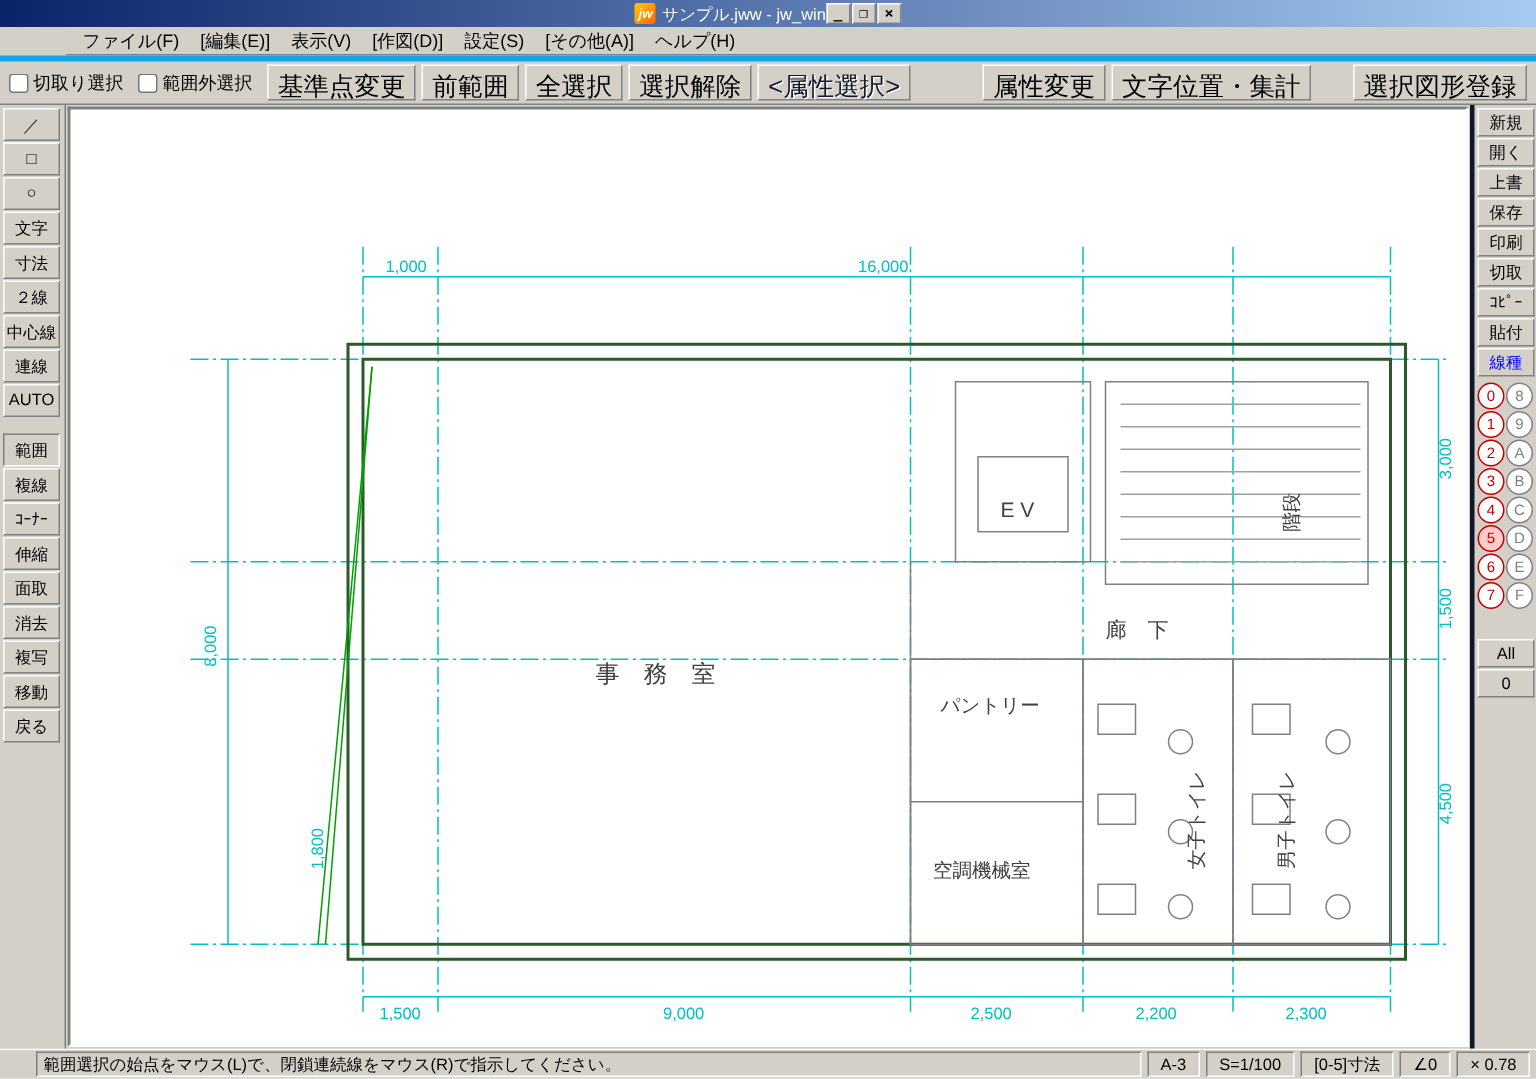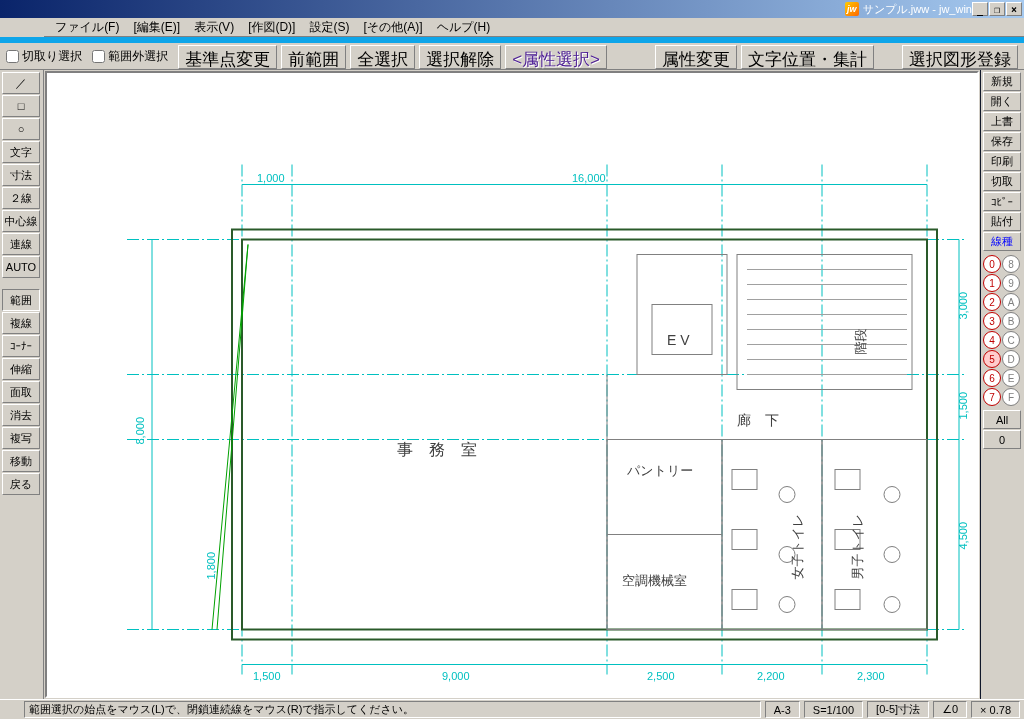--- a/index.html
+++ b/index.html
@@ -1,35 +1,35 @@
 <!DOCTYPE html>
 <html><head>
 <meta charset="utf-8">
 <style>
 * { box-sizing: border-box; margin: 0; padding: 0; }
 body { font-family: "MS PGothic", sans-serif; font-size: 12px; background: #d4d0c8; width: 1024px; height: 719px; overflow: hidden; }
-.titlebar { height: 18px; background: linear-gradient(to right, #0a246a, #a6caf0); color: white; display: flex; align-items: center; padding: 0 2px; justify-content: flex-end; }
+.titlebar { height: 18px; background: linear-gradient(to right, #0a246a, #a6caf0); color: white; display: flex; align-items: center; padding: 0 2px; justify-content: center; }
 .titlebar-left { display: flex; align-items: center; gap: 4px; }
 .titlebar-icon { width: 14px; height: 14px; background: linear-gradient(135deg, #ffcc00, #ff6600); border-radius: 2px; font-size: 9px; display: flex; align-items: center; justify-content: center; font-style: italic; font-weight: bold; }
 .title-text { font-size: 11px; }
 .titlebar-buttons { display: flex; gap: 1px; }
 .tb-btn { width: 16px; height: 14px; background: #d4d0c8; border: 1px solid; border-color: #fff #808080 #808080 #fff; font-size: 10px; display: flex; align-items: center; justify-content: center; color: black; cursor: pointer; font-weight: bold; font-family: "Marlett", monospace; }
 .menubar { height: 19px; background: #d4d0c8; display: flex; align-items: center; padding: 0 4px; border-bottom: 1px solid #808080; margin-left: 44px; }
 .menu-item { padding: 2px 7px; cursor: pointer; }
-.toolbar { height: 33px; background: #d4d0c8; display: flex; padding: 2px 6px; gap: 4px; border-top: 6px solid #0ea5e9; border-bottom: 1px solid #808080; }
+.toolbar { height: 33px; background: #d4d0c8; display: flex; align-items: center; padding: 2px 6px; gap: 4px; border-top: 4px solid #0ea5e9; border-bottom: 1px solid #808080; }
 .chk-label { display: flex; align-items: center; gap: 3px; margin-right: 6px; }
 .chk-label input { margin: 0; }
 .tbtn { min-width: 56px; height: 24px; background: #d4d0c8; border: 1px solid; border-color: #fff #808080 #808080 #fff; padding: 2px 6px; cursor: pointer; font-size: 17px; }
-.tbtn.disabled { color: #4c1d95; text-shadow: 1px 1px 0 #fff; }
+.tbtn.disabled { color: #0f172a; text-shadow: 1px 1px 0 #fff; }
 .main-area { display: flex; height: 629px; }
 .left-toolbar { width: 44px; background: #d4d0c8; display: flex; flex-direction: column; padding: 2px; gap: 0px; border-right: 1px solid #808080; }
 .left-toolbar .ltbtn { width: 38px; height: 22px; background: #d4d0c8; border: 1px solid; border-color: #fff #808080 #808080 #fff; font-size: 11px; cursor: pointer; display: flex; align-items: center; justify-content: center; margin-bottom: 1px; }
 .canvas-wrap { flex: 1; background: #d4d0c8; display: flex; flex-direction: column; }
 .canvas { flex: 1; background: #ffffff; border: 2px solid; border-color: #808080 #fff #fff #808080; margin: 1px; position: relative; overflow: hidden; }
-.right-toolbar { width: 44px; background: #d4d0c8; display: flex; flex-direction: column; padding: 2px; border-left: 1px solid #0f172a; }
+.right-toolbar { width: 44px; background: #d4d0c8; display: flex; flex-direction: column; padding: 2px; border-left: 3px solid #0f172a; }
 .right-toolbar .rtbtn { width: 38px; height: 19px; background: #d4d0c8; border: 1px solid; border-color: #fff #808080 #808080 #fff; font-size: 11px; cursor: pointer; display: flex; align-items: center; justify-content: center; margin-bottom: 1px; }
 .right-toolbar .rtbtn.blue { color: #0000ff; }
 .circle-grid { display: flex; flex-wrap: wrap; width: 38px; gap: 1px; margin-top: 3px; }
 .circ { width: 18px; height: 18px; border-radius: 50%; border: 1px solid; display: flex; align-items: center; justify-content: center; font-size: 10px; cursor: pointer; background: #fff; }
 .circ.red { border-color: #c00000; color: #c00000; }
 .circ.red.sel { background: #ffcccc; }
 .circ.gray { border-color: #808080; color: #808080; }
 .statusbar { height: 20px; background: #d4d0c8; display: flex; align-items: center; border-top: 1px solid #fff; padding: 0 4px; font-size: 11px; }
 .status-main { flex: 1; padding: 0 4px; border: 1px solid; border-color: #808080 #fff #fff #808080; height: 17px; display: flex; align-items: center; margin-left: 20px; }
 .status-cell { padding: 0 8px; border: 1px solid; border-color: #808080 #fff #fff #808080; height: 17px; display: flex; align-items: center; margin-left: 4px; }
@@ -236,21 +236,21 @@
       <div class="circ gray">B</div>
       <div class="circ red">4</div>
       <div class="circ gray">C</div>
       <div class="circ red sel">5</div>
       <div class="circ gray">D</div>
       <div class="circ red">6</div>
       <div class="circ gray">E</div>
       <div class="circ red">7</div>
       <div class="circ gray">F</div>
     </div>
-    <button class="rtbtn" style="margin-top:4px">All</button>
+    <button class="rtbtn" style="margin-top:20px">All</button>
     <button class="rtbtn">0</button>
   </div>
 </div>
 
 <div class="statusbar">
   <div class="status-main">範囲選択の始点をマウス(L)で、閉鎖連続線をマウス(R)で指示してください。</div>
   <div class="status-cell">A-3</div>
   <div class="status-cell">S=1/100</div>
   <div class="status-cell">[0-5]寸法</div>
   <div class="status-cell">∠0</div>

